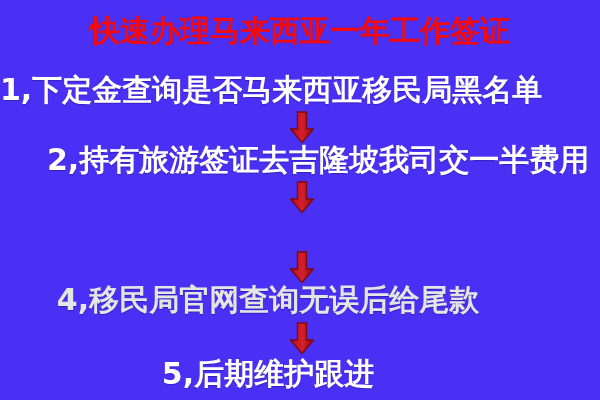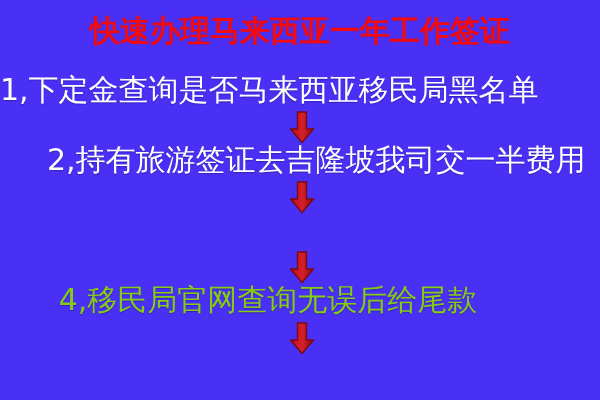--- a/index.html
+++ b/index.html
@@ -44,21 +44,21 @@
 
   
   .step-row {
     position: absolute;
     left: 0;
     width: 536px;
     text-align: center;
     color: #ffffff;
     font-size: 30px;
     line-height: 38px;
-    font-weight: 400;
+    font-weight: 700;
     white-space: nowrap;
     font-family: "DejaVu Sans", "Liberation Sans", sans-serif;
     text-shadow: 0 1px 1px rgba(20,0,90,0.35);
   }
   #step-1 { top: 71px; }
   #step-2 { top: 141px; }
   #step-3 { top: 211px; }
   #step-4 { top: 281px; }
   #step-5 { top: 355px; }
 
@@ -130,31 +130,32 @@
           <stop offset="22%" stop-color="#c81523"></stop>
           <stop offset="52%" stop-color="#d2202c"></stop>
           <stop offset="80%" stop-color="#b11018"></stop>
           <stop offset="100%" stop-color="#8c0a10"></stop>
         </linearGradient>
       </defs>
       <path d="M8.5 1 L17.5 1 L17.5 18 L24.5 18 L13 31.5 L1.5 18 L8.5 18 Z" fill="url(#agrad3)" stroke="#7c0a0f" stroke-width="1.4" stroke-linejoin="round"></path>
     </svg>
   </div>
 
-  <div class="step-row" id="step-4" style="color: #84cc16;">4,移民局官网查询无误后给尾款</div>
+  <div class="step-row" id="step-4" style="color: #e5e5e5;">4,移民局官网查询无误后给尾款</div>
 
   <div class="arrow-down" id="arrow-4">
     <svg viewBox="0 0 26 33" xmlns="http://www.w3.org/2000/svg" aria-hidden="true">
       <defs>
         <linearGradient id="agrad4" x1="0" y1="0" x2="1" y2="0">
           <stop offset="0%" stop-color="#9b0d14"></stop>
           <stop offset="22%" stop-color="#c81523"></stop>
           <stop offset="52%" stop-color="#d2202c"></stop>
           <stop offset="80%" stop-color="#b11018"></stop>
           <stop offset="100%" stop-color="#8c0a10"></stop>
         </linearGradient>
       </defs>
       <path d="M8.5 1 L17.5 1 L17.5 18 L24.5 18 L13 31.5 L1.5 18 L8.5 18 Z" fill="url(#agrad4)" stroke="#7c0a0f" stroke-width="1.4" stroke-linejoin="round"></path>
     </svg>
   </div>
 
+  <div class="step-row" id="step-5" style="color: rgb(255, 255, 255);">5,后期维护跟进</div>
 
 </div>
 
 </body></html>

